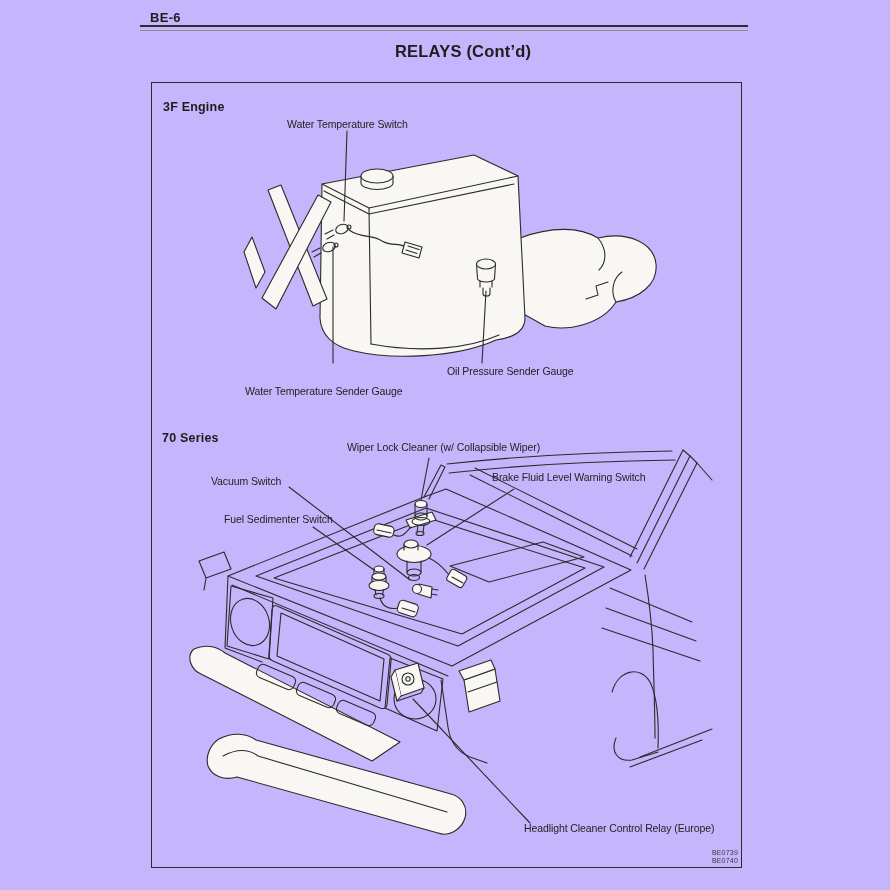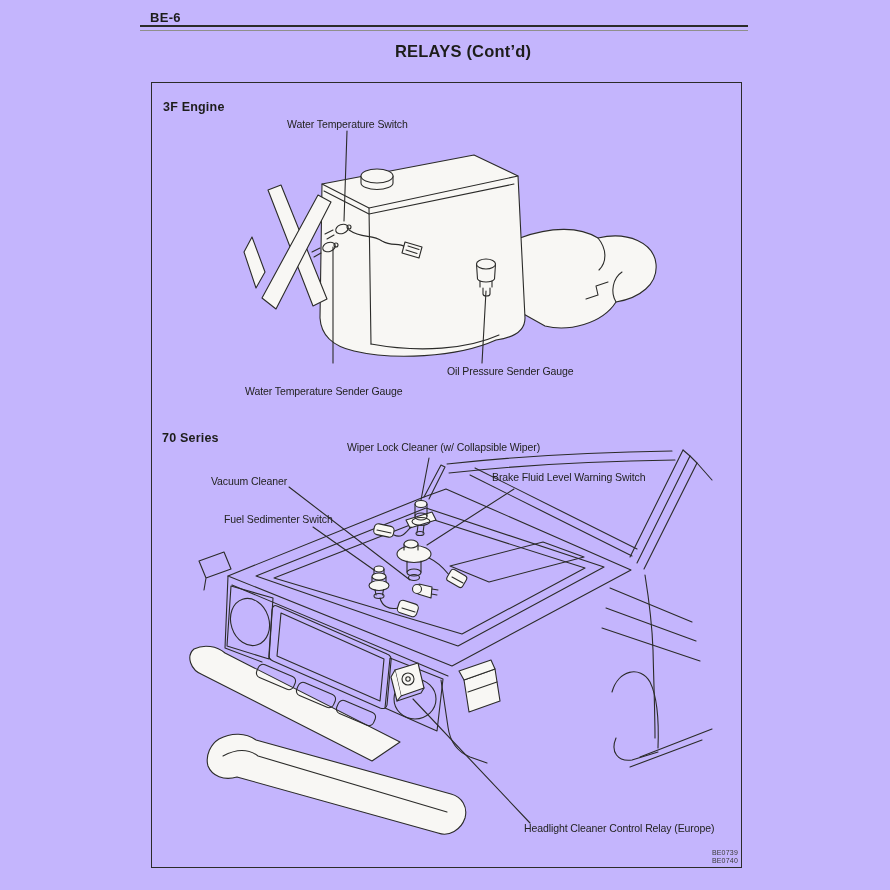--- a/index.html
+++ b/index.html
@@ -224,21 +224,21 @@
   </svg>
 
   <div class="diag-title" style="left:163px;top:100px;">3F Engine</div>
   <div class="diag-title" style="left:162px;top:431px;">70 Series</div>
 
   <div class="lbl" style="left:287px;top:118px;">Water Temperature Switch</div>
   <div class="lbl" style="left:237px;top:385px;margin-left:8px;">Water Temperature Sender Gauge</div>
   <div class="lbl" style="left:447px;top:365px;">Oil Pressure Sender Gauge</div>
 
   <div class="lbl" style="left:347px;top:441px;">Wiper Lock Cleaner (w/ Collapsible Wiper)</div>
-  <div class="lbl" style="left:211px;top:475px;">Vacuum Cleaner</div>
+  <div class="lbl" style="left:211px;top:475px;">Vacuum Switch</div>
   <div class="lbl" style="left:492px;top:471px;">Brake Fluid Level Warning Switch</div>
   <div class="lbl" style="left:208px;top:513px;padding-left:16px;">Fuel Sedimenter Switch</div>
   <div class="lbl" style="left:482px;top:822px;margin-left:42px;">Headlight Cleaner Control Relay (Europe)</div>
 
   <div class="codes">
     <div>BE0739</div>
     <div>BE0740</div>
   </div>
 
 </div>

